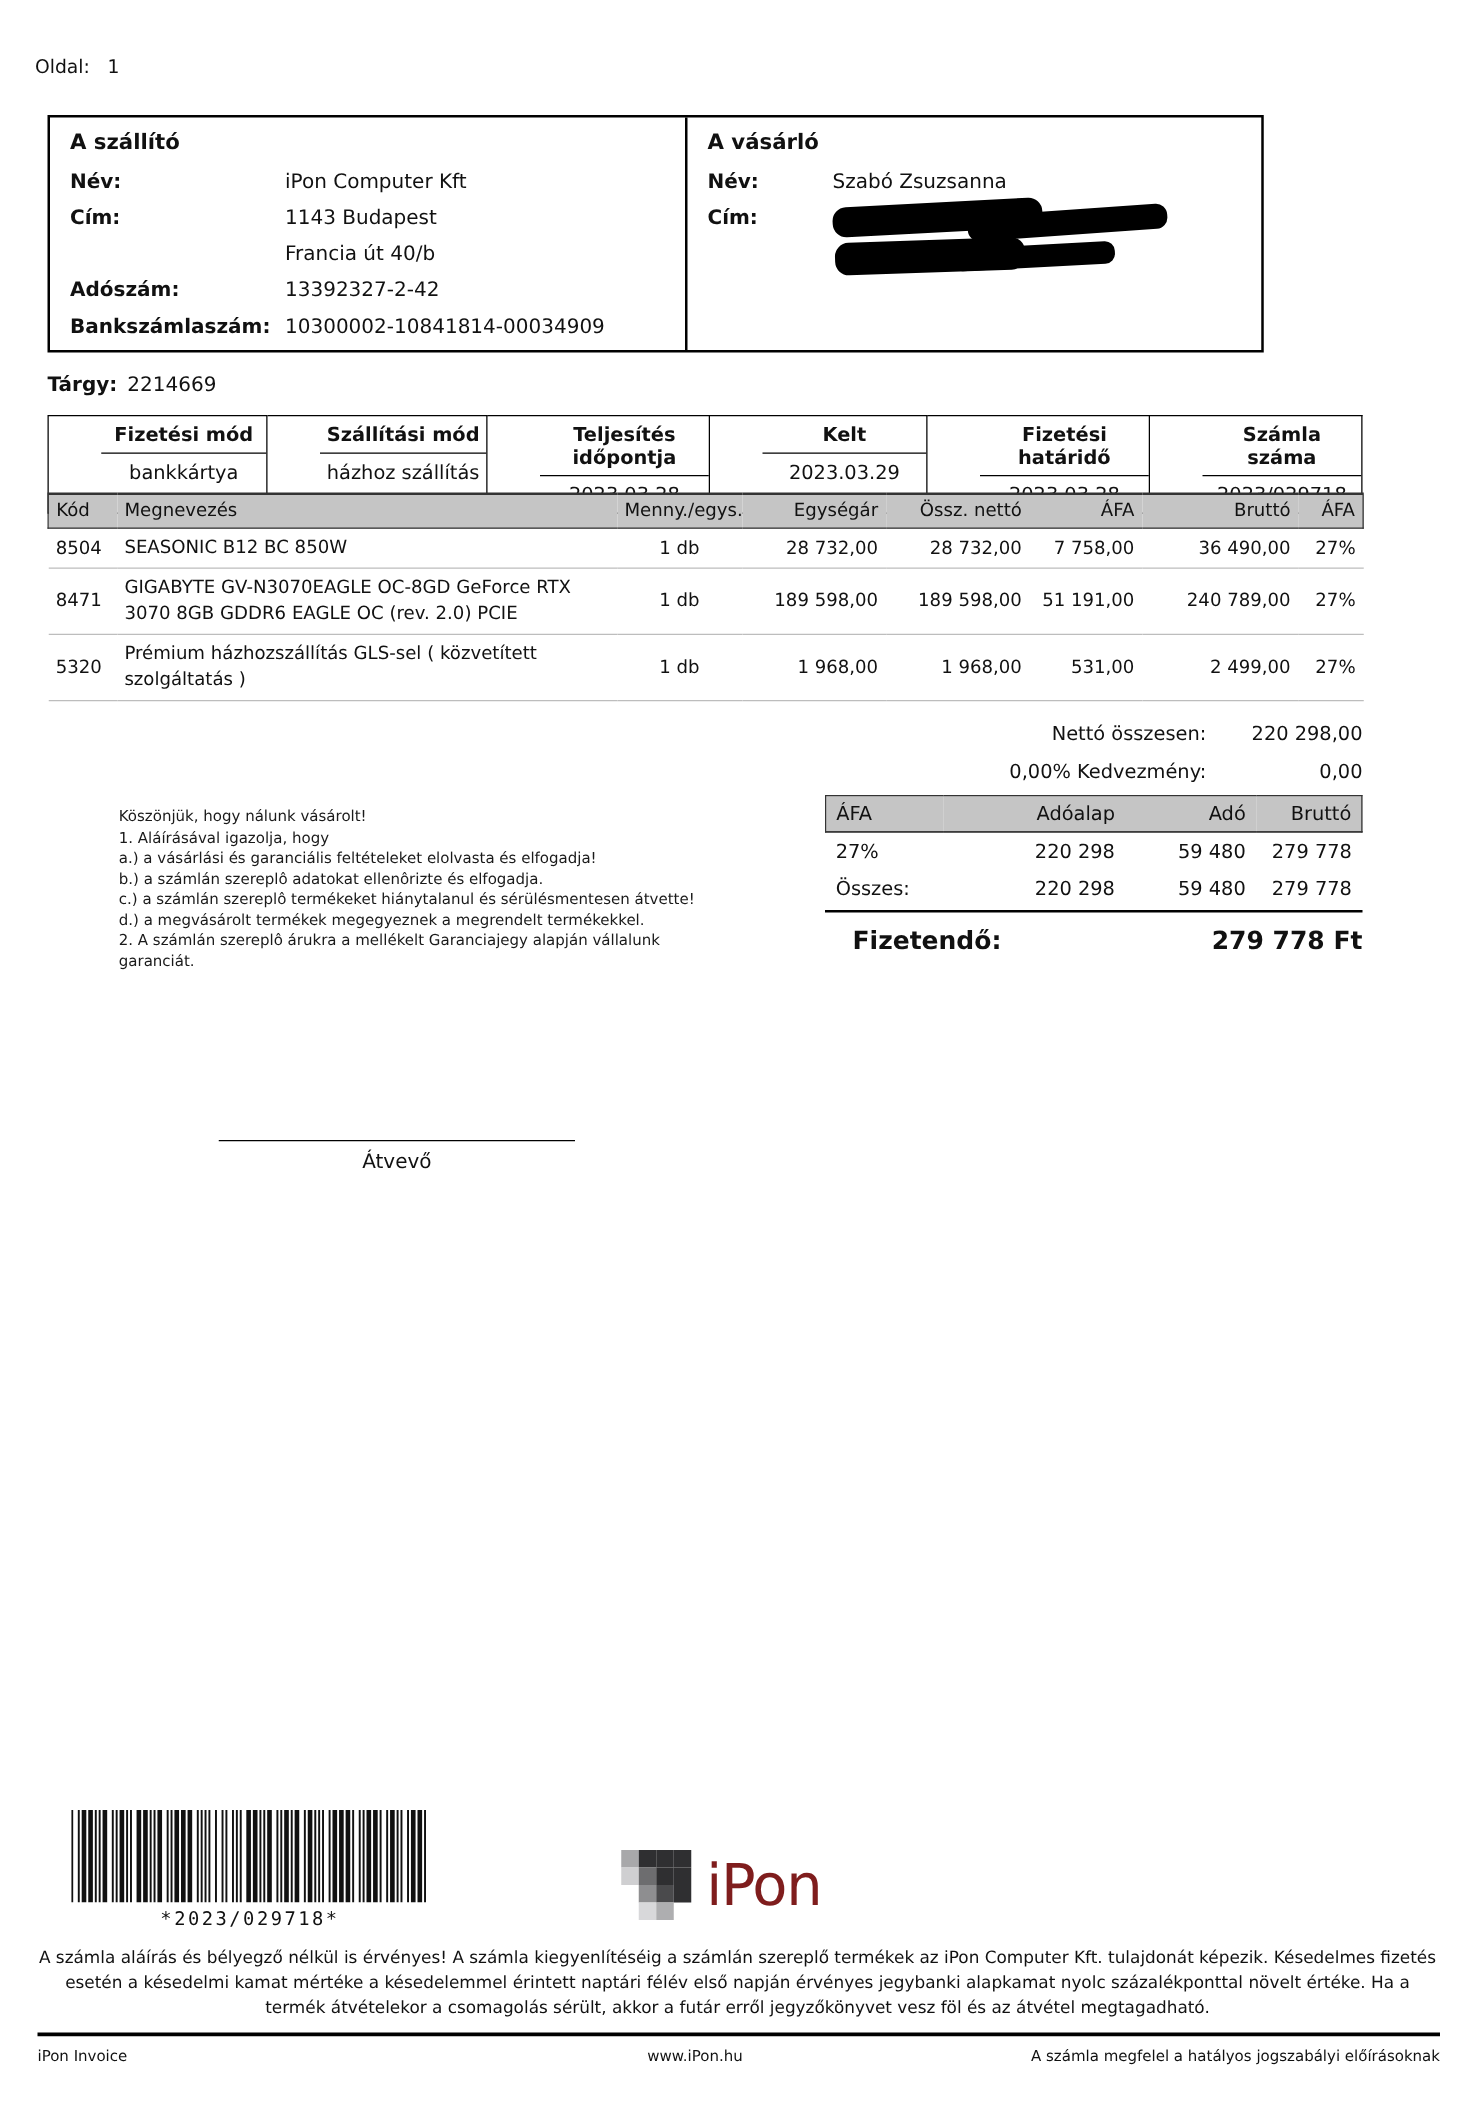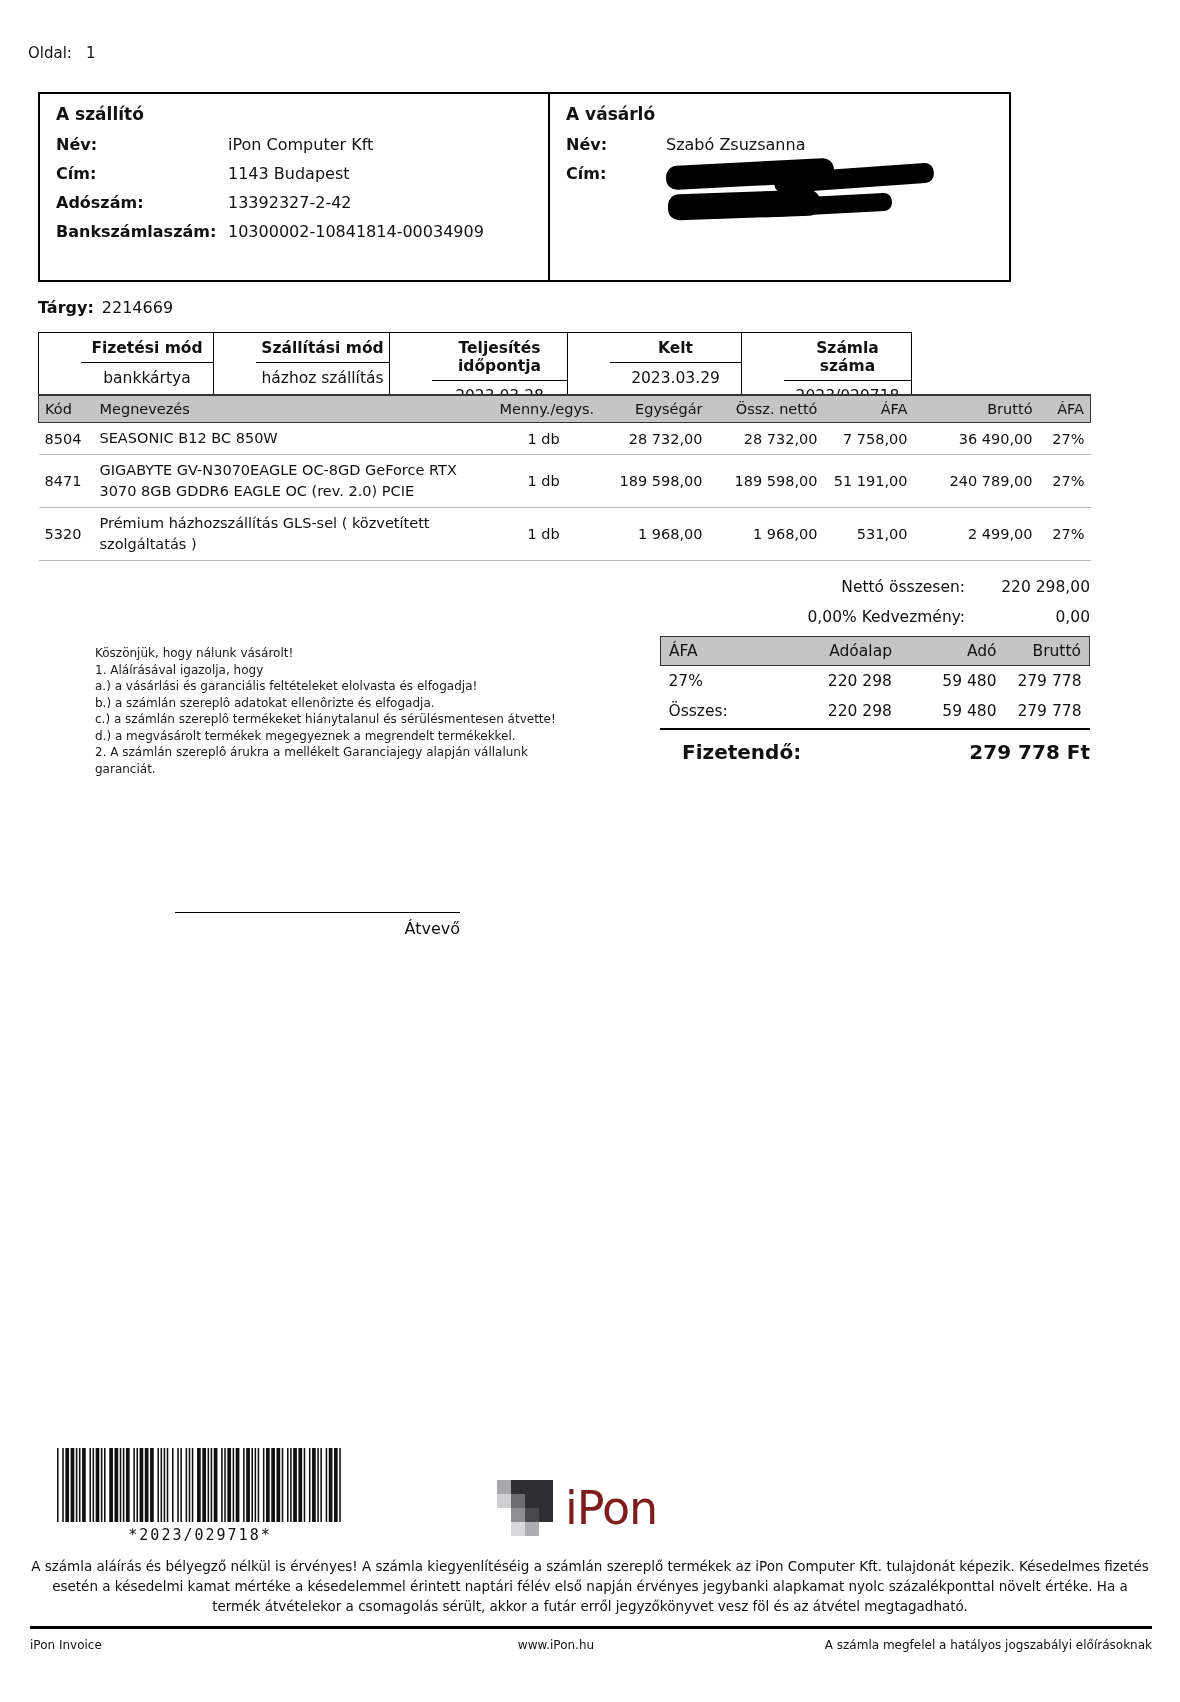--- a/index.html
+++ b/index.html
@@ -68,21 +68,21 @@
   .vat-table td{padding:6px 8px;text-align:right;}
   .payable{display:flex;border-top:2.5px solid #000;margin-top:2px;padding-top:9px;
            font-size:20px;font-weight:bold;line-height:26px;}
   .payable .lbl{margin-left:22px;}
   .payable .val{flex:1;text-align:right;}
 
   
   .notes{position:absolute;left:95px;top:645px;width:480px;font-size:12px;line-height:16.5px;color:#1a1a1a;}
 
   
-  .signature{position:absolute;left:175px;top:912px;width:285px;text-align:right;}
+  .signature{position:absolute;left:175px;top:912px;width:285px;text-align:center;}
   .signature .line{border-top:1.5px solid #000;}
   .signature .lbl{margin-top:6px;font-size:16px;}
 
   
   .barcode-wrap{position:absolute;left:50px;top:1448px;width:300px;text-align:center;}
   .barcode-text{font-family:"DejaVu Sans Mono","Liberation Mono",monospace;font-weight:normal;
                 font-size:15px;letter-spacing:2px;margin-top:4px;}
 
   
   .logo{position:absolute;left:497px;top:1480px;display:flex;align-items:center;}
@@ -113,20 +113,24 @@
       <h2>A szállító</h2>
       <div class="row">
         <span class="lbl">Név:</span>
         <span>iPon Computer Kft</span>
       </div>
       <div class="row">
         <span class="lbl">Cím:</span>
         <span>1143 Budapest</span>
       </div>
       <div class="row">
+        <span class="lbl"></span>
+        <span>Francia út 40/b</span>
+      </div>
+      <div class="row">
         <span class="lbl">Adószám:</span>
         <span>13392327-2-42</span>
       </div>
       <div class="row">
         <span class="lbl">Bankszámlaszám:</span>
         <span>10300002-10841814-00034909</span>
       </div>
     </div>
     <div class="party buyer">
       <h2>A vásárló</h2>
@@ -159,20 +163,24 @@
       <div class="hd">Szállítási mód</div>
       <div class="vl">házhoz szállítás</div>
     </div>
     <div class="meta-col" style="width:178px">
       <div class="hd">Teljesítés időpontja</div>
       <div class="vl">2023.03.28</div>
     </div>
     <div class="meta-col" style="width:174px">
       <div class="hd">Kelt</div>
       <div class="vl">2023.03.29</div>
+    </div>
+    <div class="meta-col" style="width:178px">
+      <div class="hd">Fizetési határidő</div>
+      <div class="vl">2023.03.28</div>
     </div>
     <div class="meta-col" style="width:170px">
       <div class="hd">Számla száma</div>
       <div class="vl">2023/029718</div>
     </div>
   </div>
 
   <table class="items">
     <colgroup>
       <col style="width:55px">

